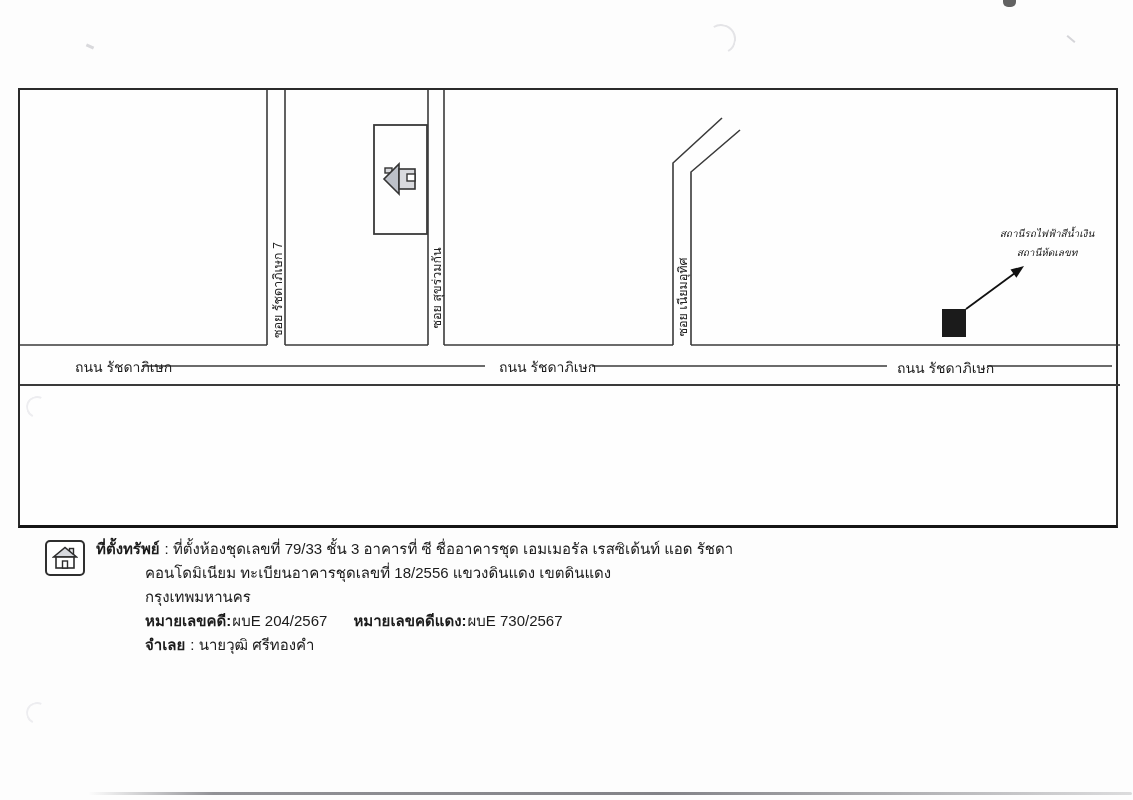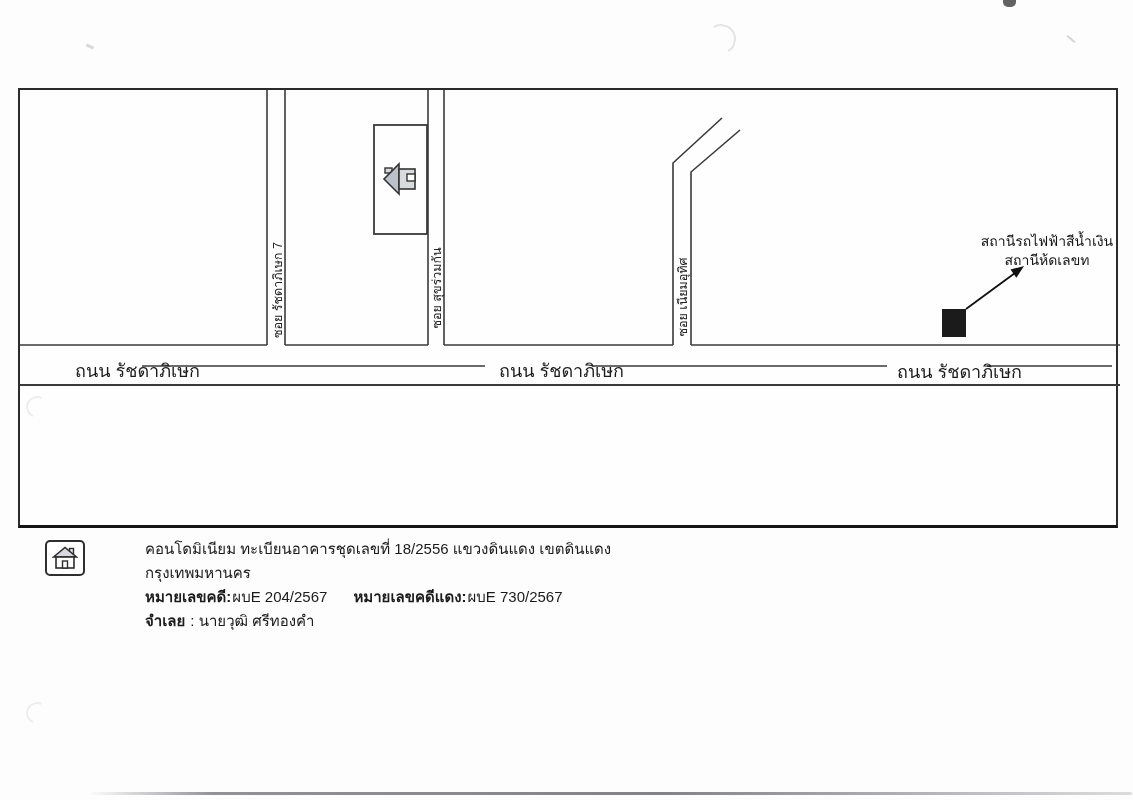--- a/index.html
+++ b/index.html
@@ -9,29 +9,29 @@
     font-family:"Liberation Sans", sans-serif;
     color:#1c1c1c;
   }
   .map{
     position:absolute;left:18px;top:88px;width:1100px;height:440px;
     border:2px solid #2b2b2b;border-bottom-width:3px;border-bottom-color:#151515;
     background:#fefefe;box-sizing:border-box;
   }
   .map svg.lines{position:absolute;left:0;top:0;}
   .rlabel{
-    position:absolute;font-size:18px;white-space:nowrap;color:#1c1c1c;
+    position:absolute;font-size:14px;white-space:nowrap;color:#1c1c1c;
   }
   .vlabel{
     position:absolute;font-size:12.5px;white-space:nowrap;color:#222;
     transform:translate(-50%,-50%) rotate(-90deg);
   }
   .station-note{
-    position:absolute;left:957px;top:142px;width:140px;text-align:center;
-    font-size:14px;line-height:19px;color:#161616;
+    position:absolute;left:957px;top:134px;width:140px;text-align:center;
+    font-size:10px;line-height:19px;color:#161616;font-style:italic;
   }
   .legend-box{
     position:absolute;left:45px;top:540px;width:40px;height:36px;
     border:2px solid #2f2f2f;border-radius:5px;box-sizing:border-box;
     display:flex;align-items:center;justify-content:center;background:#fff;
   }
   .info{
     position:absolute;left:96px;top:537px;width:640px;
     font-size:15px;line-height:24px;color:#1b1b1b;
   }
@@ -127,20 +127,23 @@
   <div class="legend-box">
     <svg width="26" height="24" viewBox="0 0 26 24">
       <rect x="17.5" y="2.5" width="4" height="6" fill="#e9eaed" stroke="#2c2c2c" stroke-width="1.4"></rect>
       <polygon points="1.5,11 13,1.5 24.5,11" fill="#d7d9de" stroke="#2c2c2c" stroke-width="1.6"></polygon>
       <rect x="4" y="11" width="18" height="11" fill="#ffffff" stroke="#2c2c2c" stroke-width="1.6"></rect>
       <rect x="10.5" y="15" width="5" height="7" fill="#ffffff" stroke="#2c2c2c" stroke-width="1.4"></rect>
     </svg>
   </div>
 
   <div class="info">
+    <div class="row">
+      <span class="lbl sp">ที่ตั้งทรัพย์</span><span>: ที่ตั้งห้องชุดเลขที่ 79/33 ชั้น 3 อาคารที่ ซี ชื่ออาคารชุด เอมเมอรัล เรสซิเด้นท์ แอด รัชดา</span>
+    </div>
     <div class="row indent">
       <span>คอนโดมิเนียม ทะเบียนอาคารชุดเลขที่ 18/2556 แขวงดินแดง เขตดินแดง</span>
     </div>
     <div class="row indent">
       <span>กรุงเทพมหานคร</span>
     </div>
     <div class="row indent">
       <span class="lbl">หมายเลขคดี:</span><span class="val">ผบE 204/2567</span><span class="gap"></span><span class="lbl">หมายเลขคดีแดง:</span><span class="val">ผบE 730/2567</span>
     </div>
     <div class="row indent">

